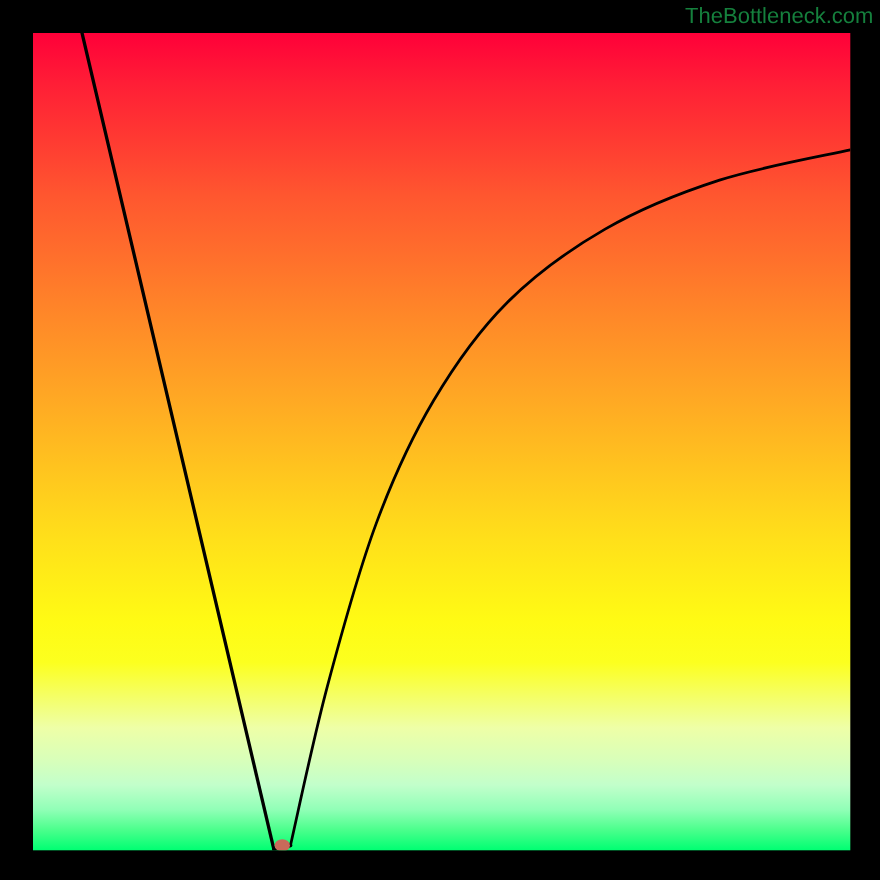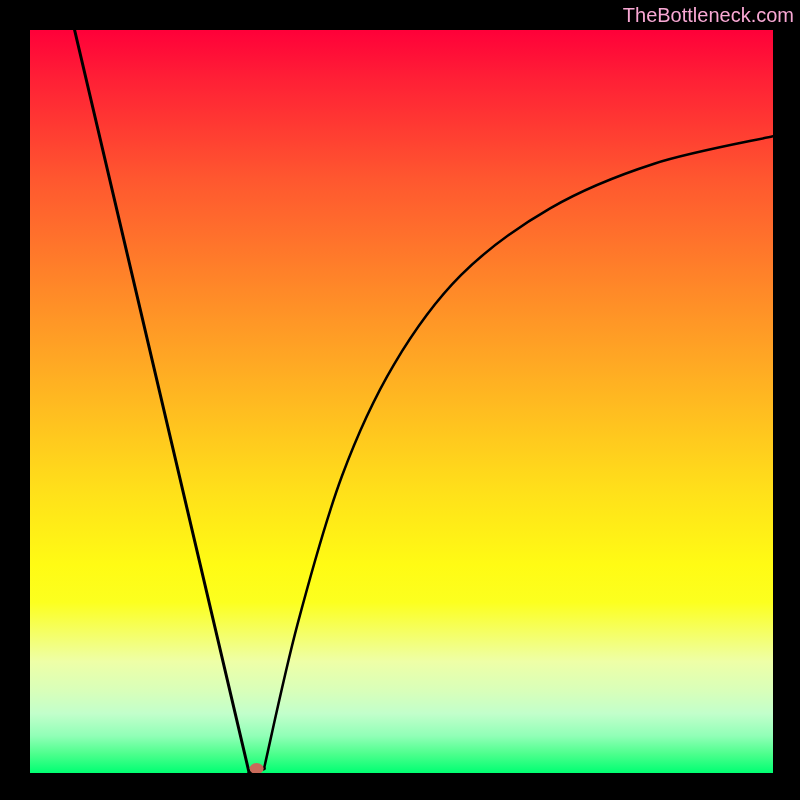--- a/index.html
+++ b/index.html
@@ -7,21 +7,21 @@
   .container {
     width: 800px;
     height: 800px;
     position: relative;
     background: #000;
   }
   .watermark {
     position: absolute;
     top: 4px;
     right: 6px;
-    color: #f9a8d4;
+    color: #15803d;
     font-family: Arial, Helvetica, sans-serif;
     font-size: 20px;
     font-weight: 500;
     z-index: 30;
   }
   .plot-area {
     position: absolute;
     left: 30px;
     top: 30px;
     width: 743px;

